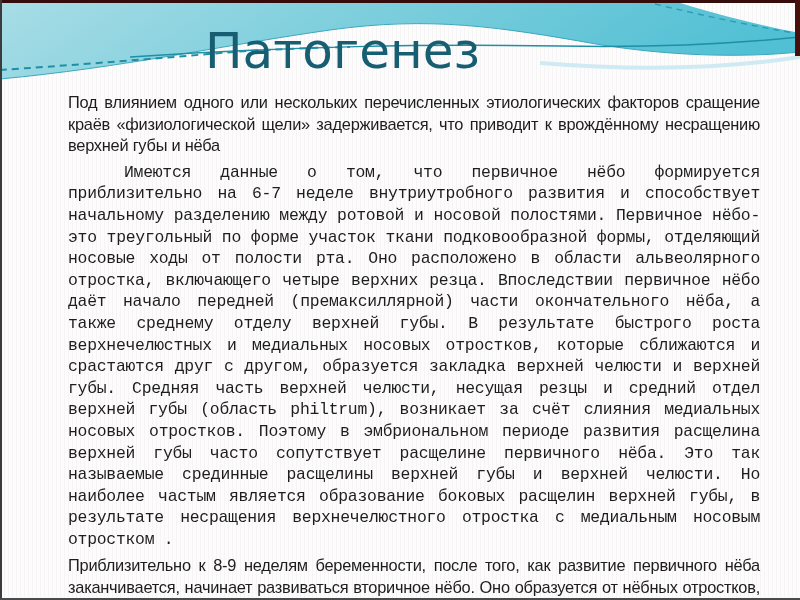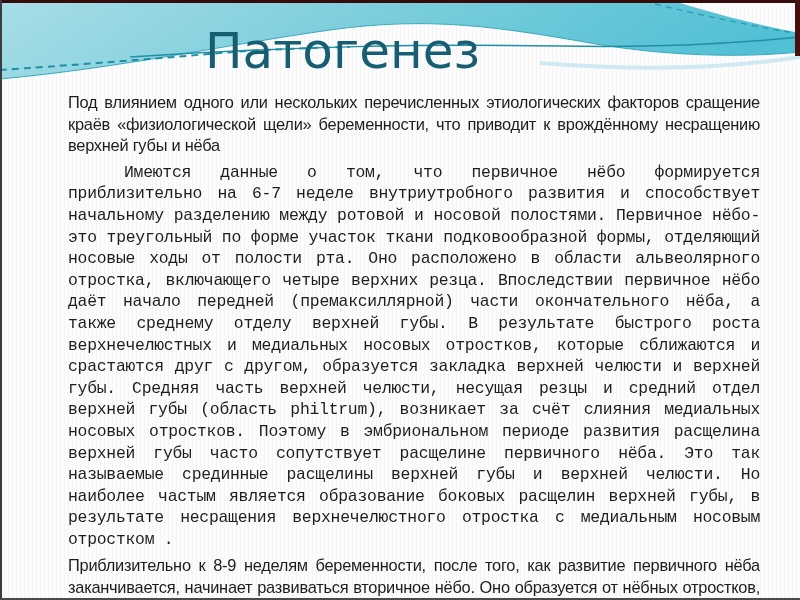--- a/index.html
+++ b/index.html
@@ -66,21 +66,21 @@
     <path fill="none" stroke="#1f8fa6" stroke-width="2" stroke-dasharray="7 5" d="M0,70 C60,66 140,60 220,53 C270,49 310,48 350,47"></path>
 
     <path fill="none" stroke="#2b9cb3" stroke-width="1.4" stroke-dasharray="6 5" d="M655,4 C705,16 752,26 800,34"></path>
 
     <path fill="none" stroke="#cfeaf2" stroke-width="4" d="M540,63 C640,71 730,68 800,57"></path>
   </svg>
 
   <div class="slide-title">Патогенез</div>
 
   <div class="body-text">
-    <p>Под влиянием одного или нескольких перечисленных этиологических факторов сращение краёв «физиологической щели» беременности, что приводит к врождённому несращению верхней губы и нёба</p>
+    <p>Под влиянием одного или нескольких перечисленных этиологических факторов сращение краёв «физиологической щели» задерживается, что приводит к врождённому несращению верхней губы и нёба</p>
     <p class="indent">Имеются данные о том, что первичное нёбо формируется приблизительно на 6-7 неделе внутриутробного развития и способствует начальному разделению между ротовой и носовой полостями. Первичное нёбо- это треугольный по форме участок ткани подковообразной формы, отделяющий носовые ходы от полости рта. Оно расположено в области альвеолярного отростка, включающего четыре верхних резца. Впоследствии первичное нёбо даёт начало передней (премаксиллярной) части окончательного нёба, а также среднему отделу верхней губы. В результате быстрого роста верхнечелюстных и медиальных носовых отростков, которые сближаются и срастаются друг с другом, образуется закладка верхней челюсти и верхней губы. Средняя часть верхней челюсти, несущая резцы и средний отдел верхней губы (область philtrum), возникает за счёт слияния медиальных носовых отростков. Поэтому в эмбриональном периоде развития расщелина верхней губы часто сопутствует расщелине первичного нёба. Это так называемые срединные расщелины верхней губы и верхней челюсти. Но наиболее частым является образование боковых расщелин верхней губы, в результате несращения верхнечелюстного отростка с медиальным носовым отростком .</p>
     <p>Приблизительно к 8-9 неделям беременности, после того, как развитие первичного нёба заканчивается, начинает развиваться вторичное нёбо. Оно образуется от нёбных отростков, которые являются образованиями на внутренних поверхностях верхнечелюстных отростков. При опускании языка вниз, края нёбных отостков поднимаются, перемещаются и срастаются между собой и носовой перегородкой. К концу 12 недели беременности срастаются между собой фрагменты мягкого нёба. Таким образом, патогенез расщелины твёрдого и мягкого нёба связан с недоразвитием, а, следовательно, и несращением нёбных отростков.</p>
   </div>
 
   <div class="border-top"></div>
   <div class="border-right-strip"></div>
   <div class="border-left"></div>
   <div class="border-bottom"></div>
 
 </div>

